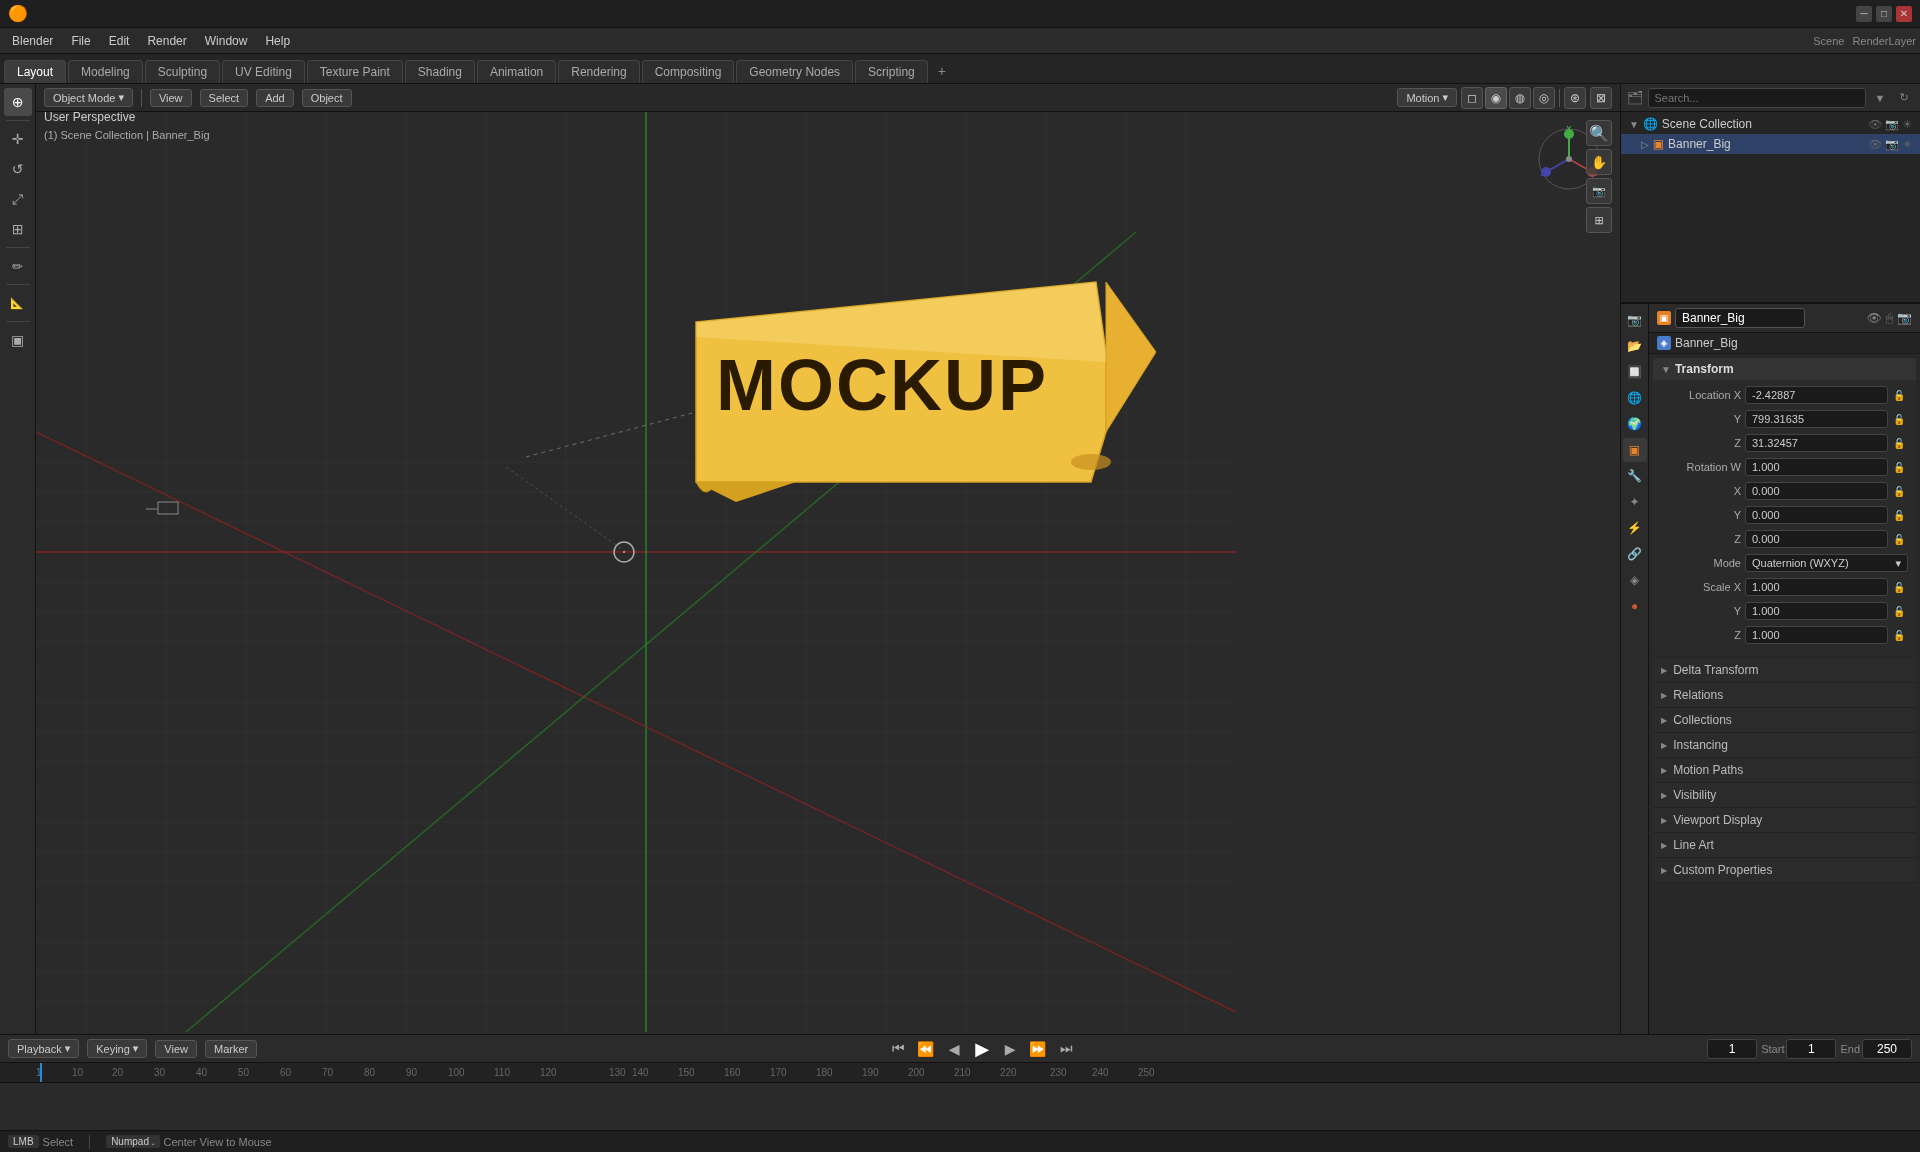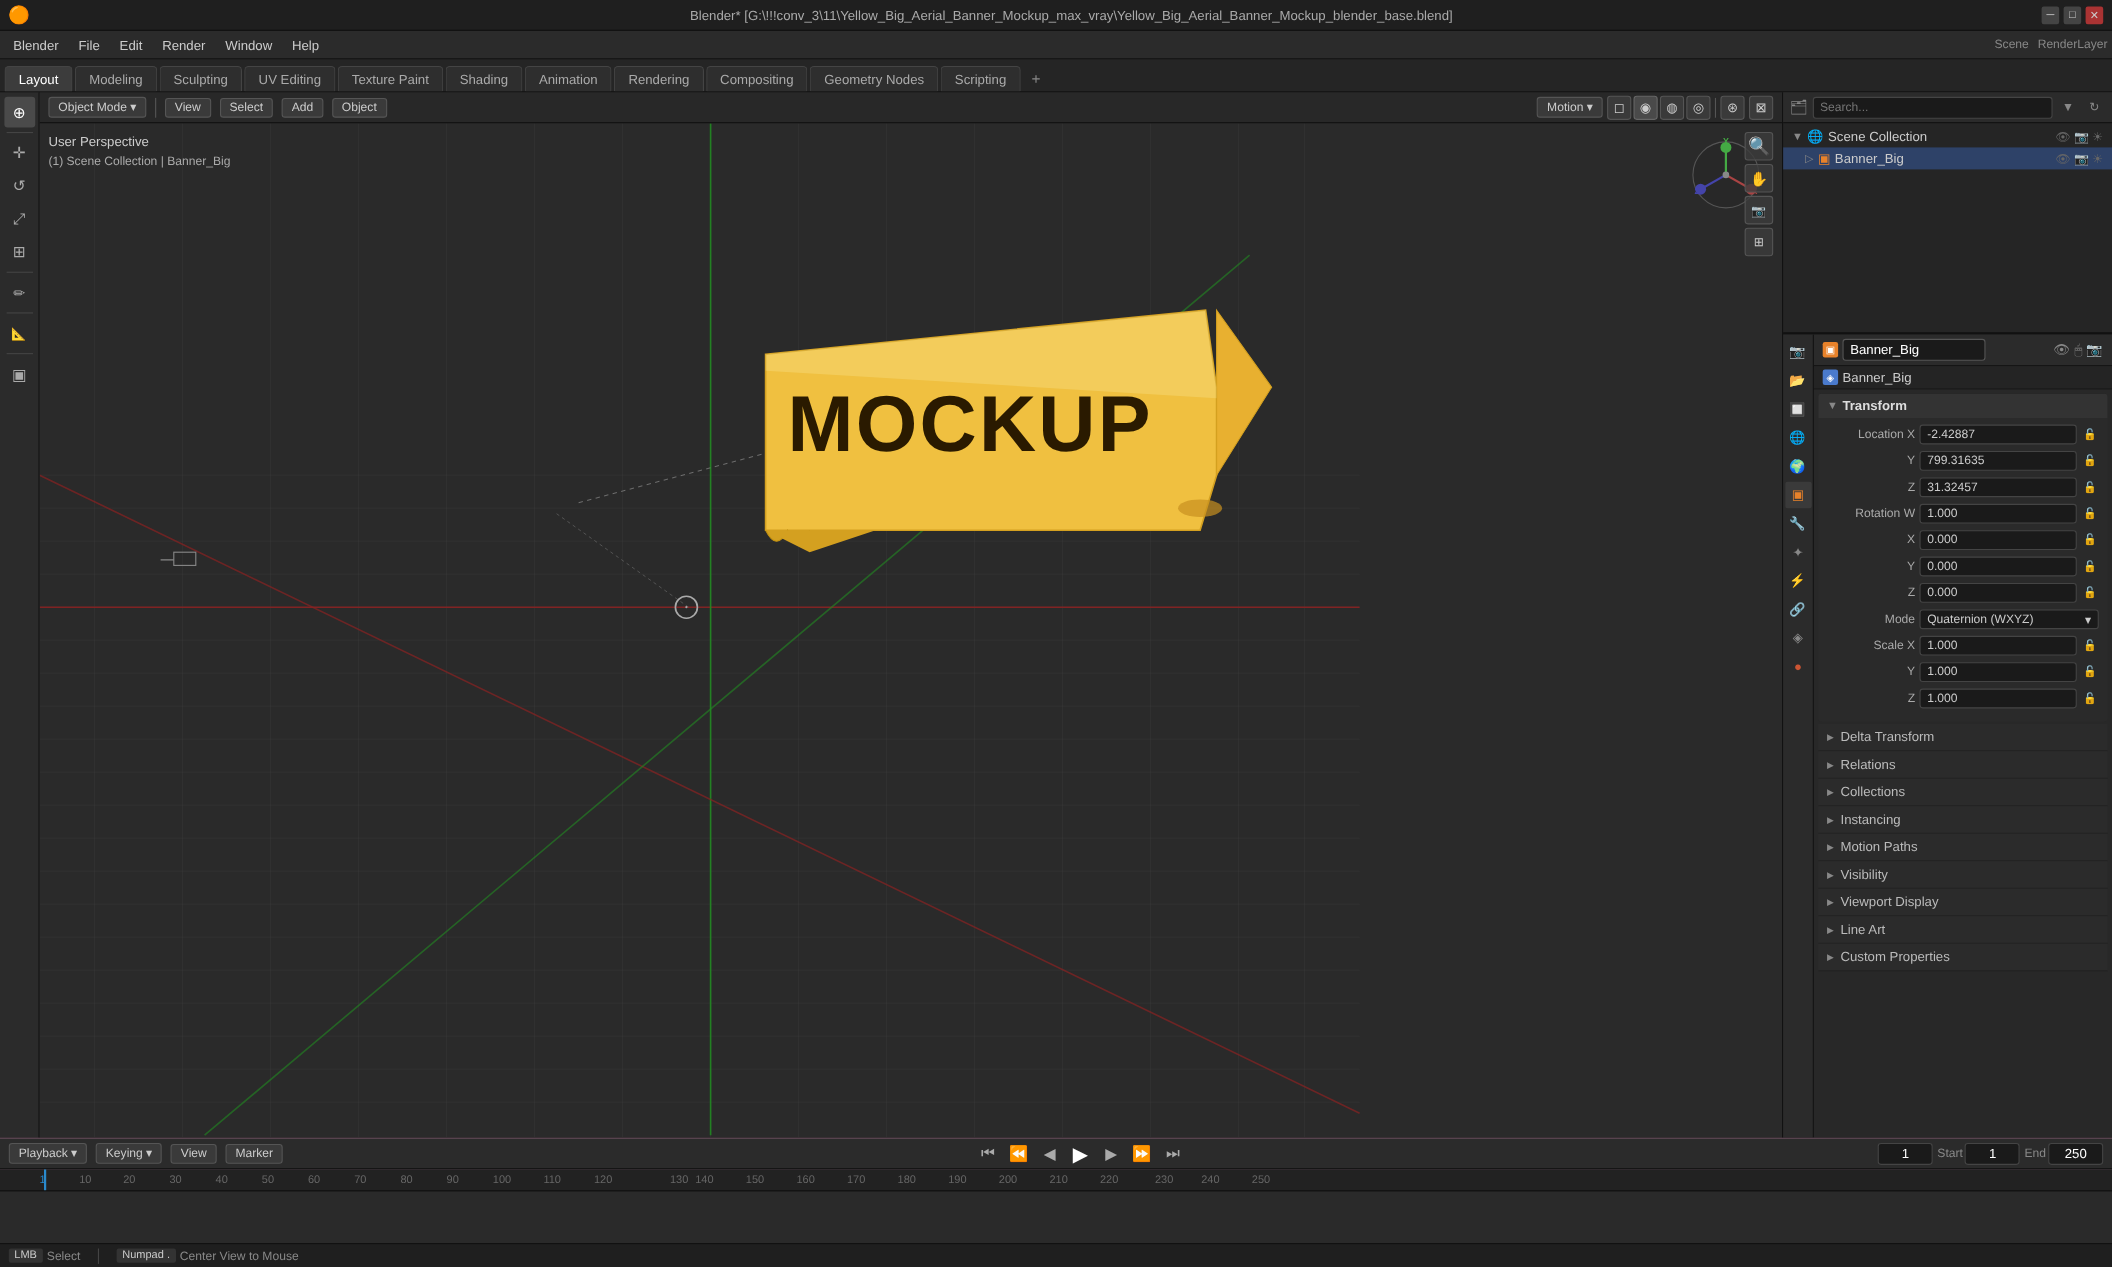--- a/index.html
+++ b/index.html
@@ -179,21 +179,21 @@
       position: absolute;
       top: 40px;
       right: 16px;
       width: 70px;
       height: 70px;
     }
 
     
     #viewport-info {
       position: absolute;
-      top: 36px;
+      top: 24px;
       left: 8px;
       color: #aaa;
       font-size: 11px;
       line-height: 1.6;
     }
     #outliner-search {
       flex: 1;
       height: 20px;
       background: #1a1a1a;
       border: 1px solid #444;
@@ -291,21 +291,21 @@
       cursor: pointer;
       border-radius: 2px;
       font-size: 12px;
       color: #888;
     }
     .prop-icon-btn.active { background: #3a3a3a; color: #e8822a; }
 
     
     #bottom-area {
       height: 96px;
-      background: #f9a8d4;
+      background: #0c4a6e;
       border-top: 1px solid #111;
       display: flex;
       flex-direction: column;
     }
     #timeline-header {
       height: 28px;
       background: #2b2b2b;
       display: flex;
       align-items: center;
       padding: 0 8px;
@@ -502,21 +502,20 @@
       background: #2a8acd;
       top: 0;
       bottom: 0;
     }
   </style>
 </head>
 <body>
 
 <div id="titlebar">
   <div style="font-size:16px;margin-right:8px;">🟠</div>
-  <div class="title">Blender* [G:\!!!conv_3\11\Yellow_Big_Aerial_Banner_Mockup_max_vray\Yellow_Big_Aerial_Banner_Mockup_blender_base.blend]</div>
   <div class="win-controls">
     <div class="win-btn">─</div>
     <div class="win-btn">□</div>
     <div class="win-btn" style="background:#aa3333;">✕</div>
   </div>
 </div>
 
 <div id="menubar">
   <div class="menu-item">Blender</div>
   <div class="menu-item">File</div>

